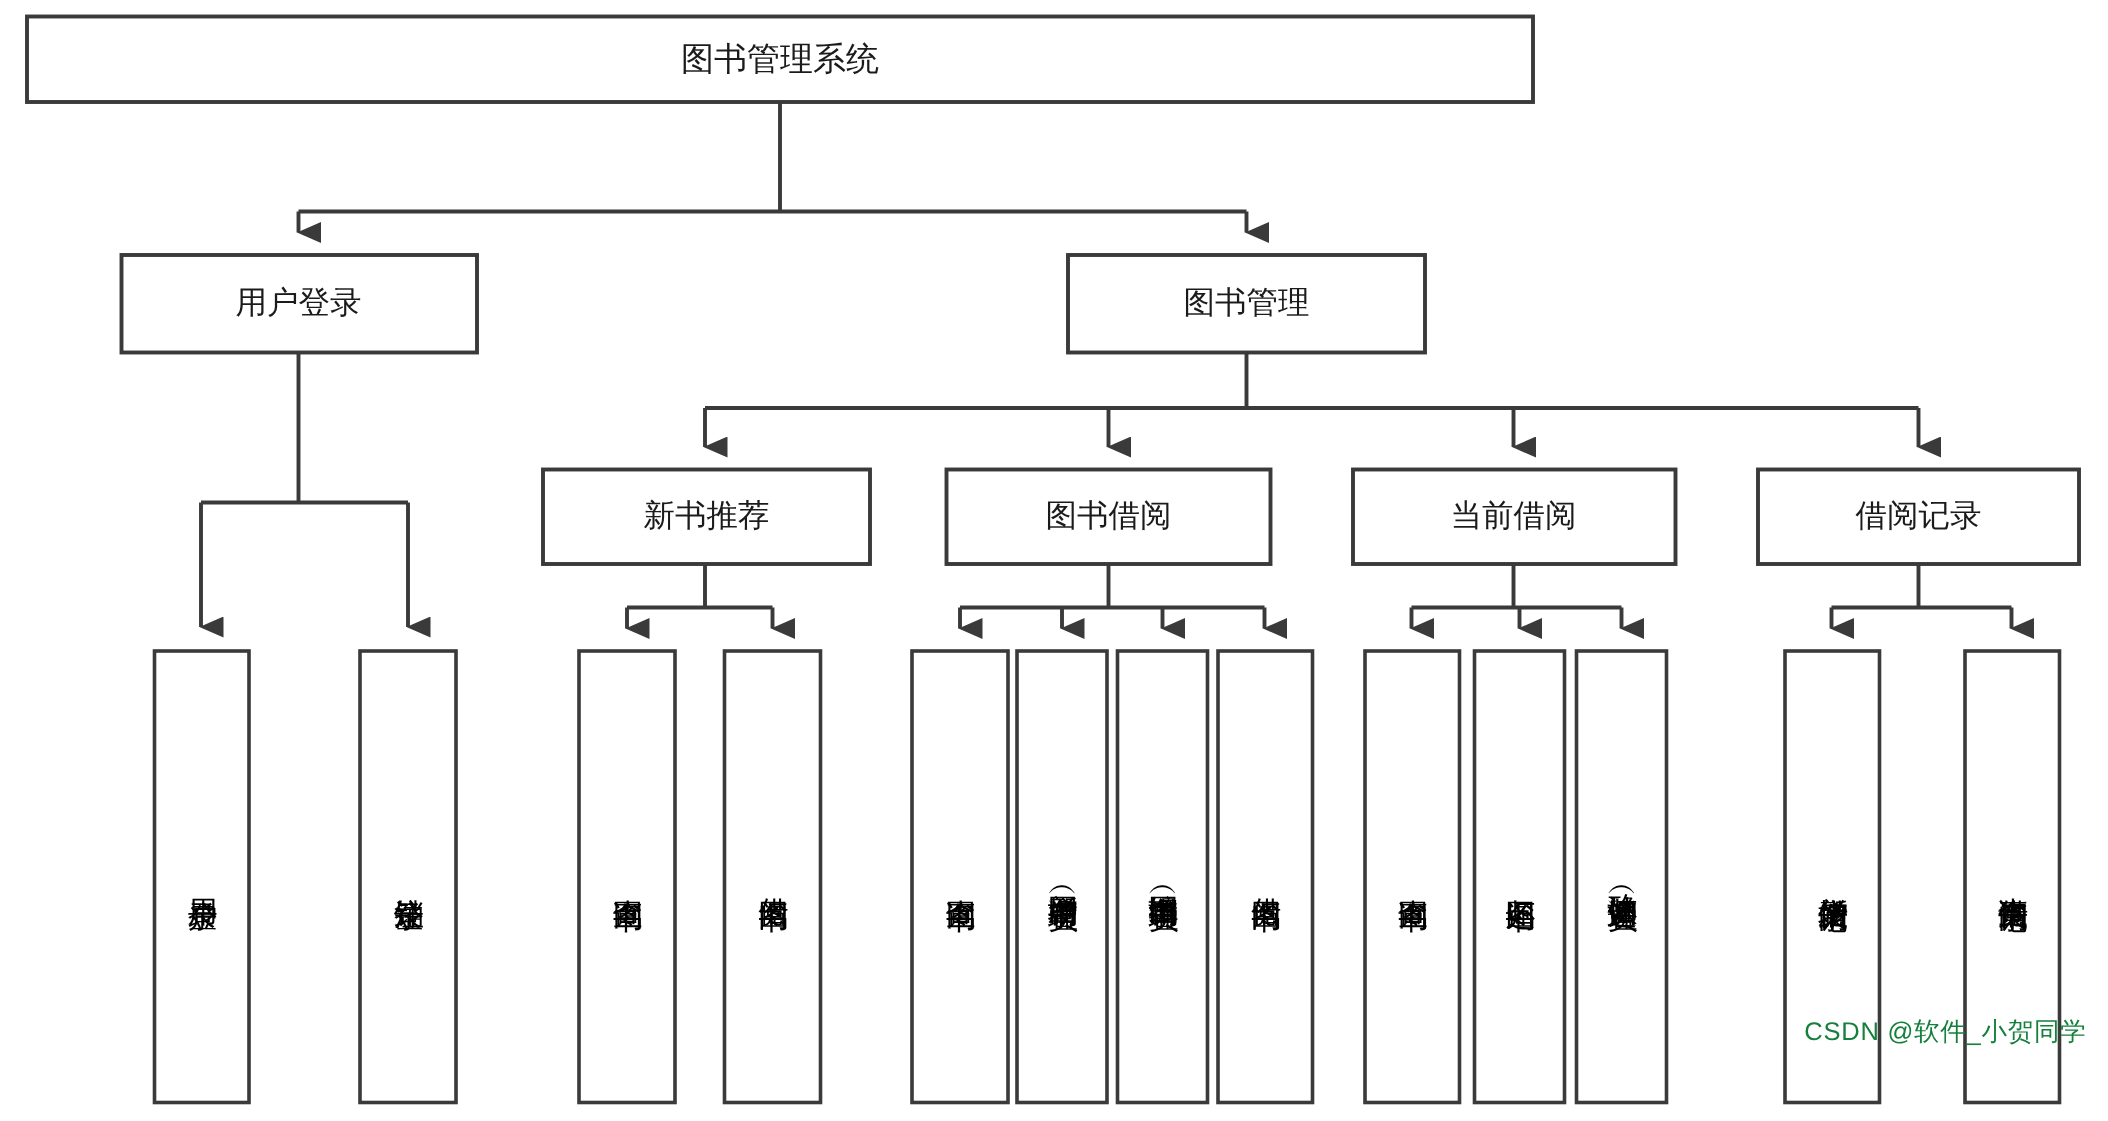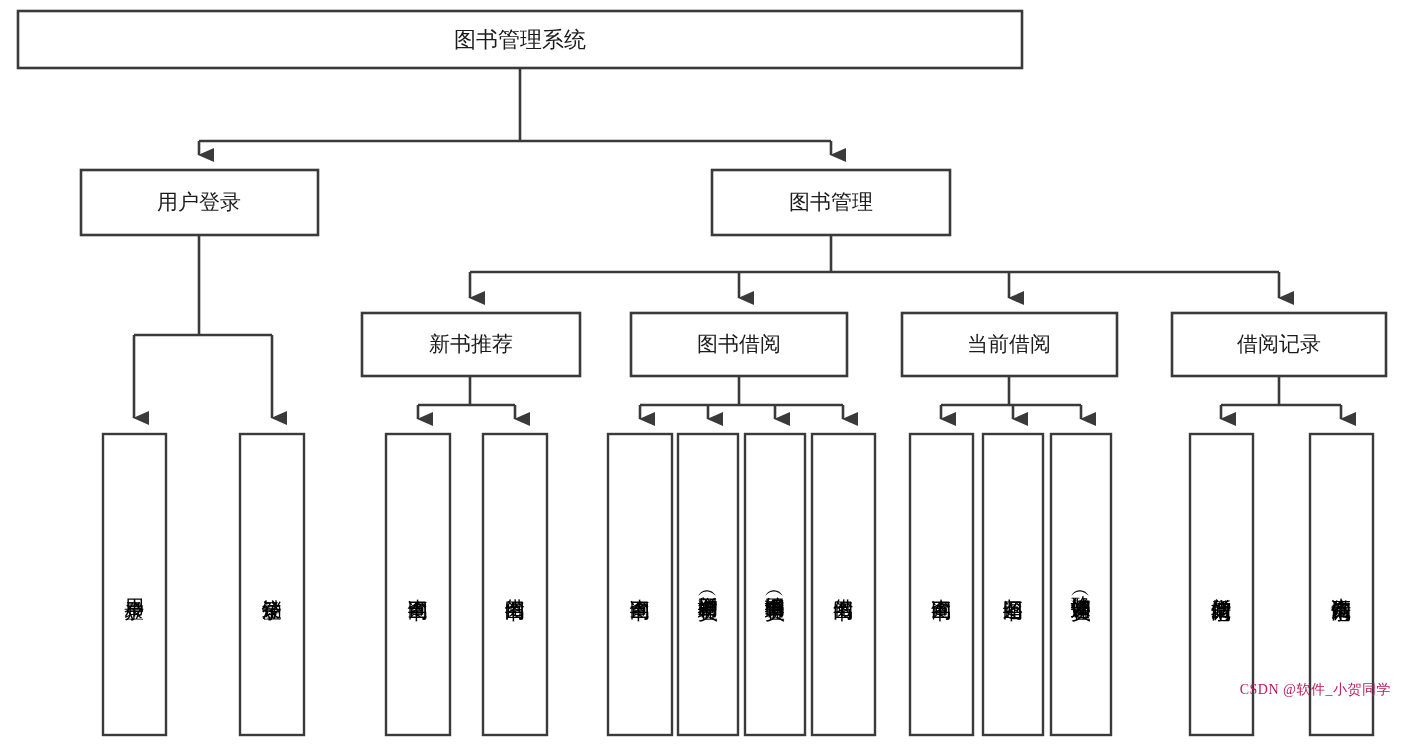--- a/index.html
+++ b/index.html
@@ -76,23 +76,23 @@
     position: absolute;
     display: flex;
     align-items: center;
     justify-content: center;
     pointer-events: none;
   }
   .watermark {
     position: absolute;
     right: 14px;
     bottom: 6px;
-    color: #be185d;
-    font-size: 14px;
-    font-family: Liberation Serif, serif;
+    color: #15803d;
+    font-size: 17px;
+    font-family: Liberation Sans, sans-serif;
     letter-spacing: 0.5px;
     white-space: nowrap;
   }
 </style>
 </head>
 <body>
 
 <div id="diagram-root">
 
   <svg class="diagram-canvas" viewBox="0 0 1405 747">

